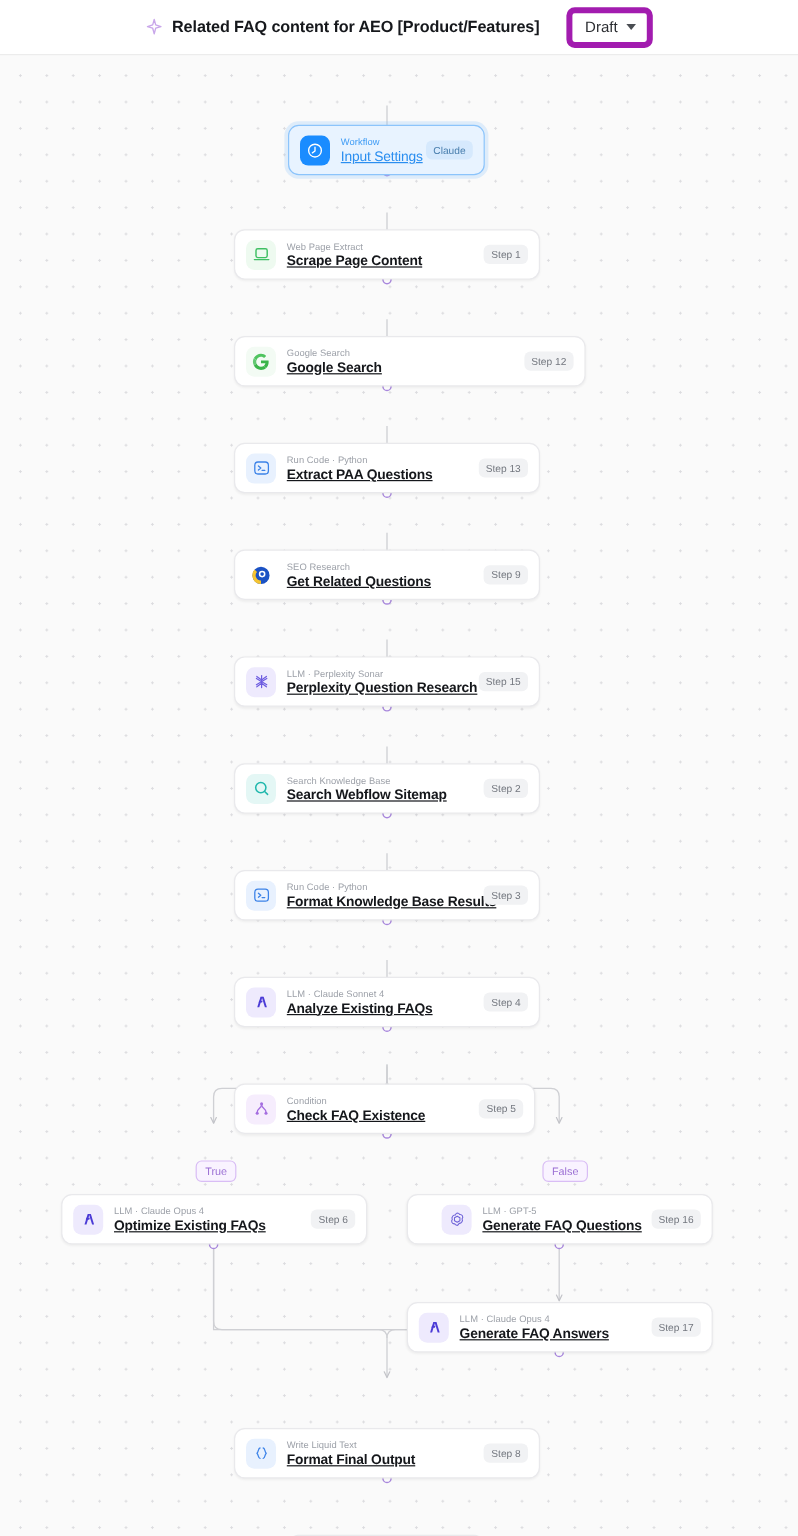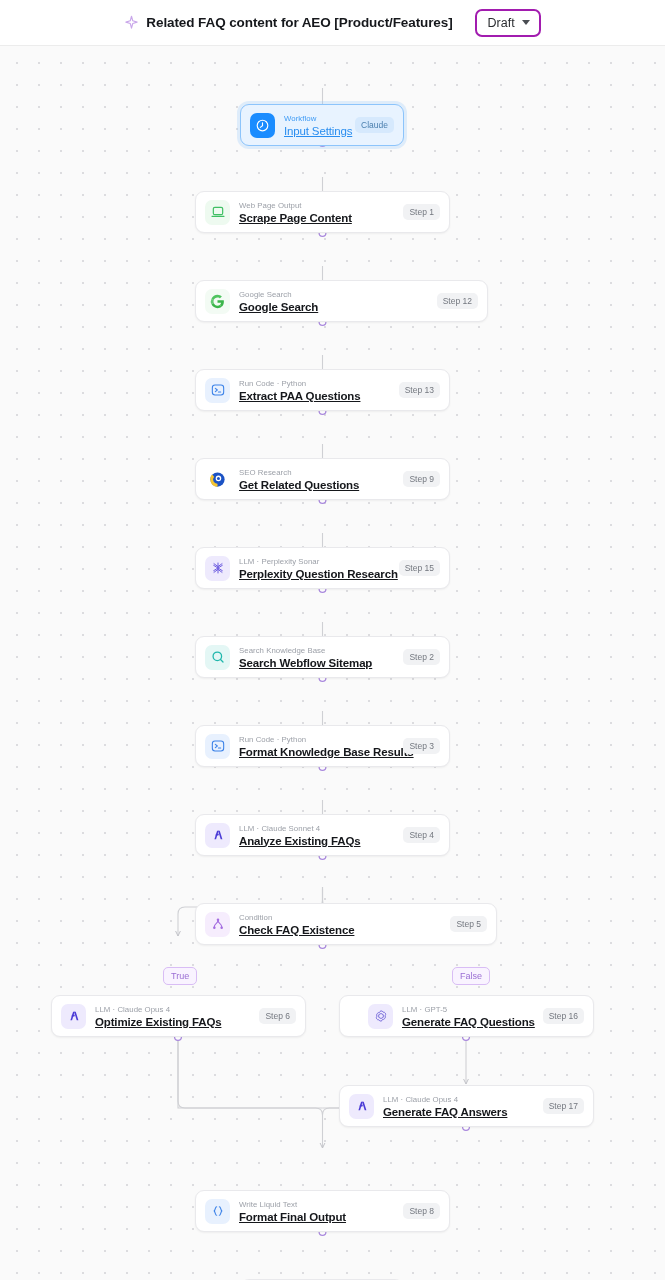--- a/index.html
+++ b/index.html
@@ -26,21 +26,21 @@
   .spark-icon { width: 15px; height: 15px; display: block; }
   .page-title {
     font-size: 13.5px;
     font-weight: bold;
     color: #16181c;
     letter-spacing: -0.1px;
     white-space: nowrap;
   }
   .status-pill {
     display: flex; align-items: center; gap: 7px;
-    border: 2px solid #a21caf;
+    border: 5px solid #a21caf;
     border-radius: 7px;
     background: #fff;
     padding: 5px 9px 5px 11px;
     margin-left: 14px;
   }
   .status-label { font-size: 12.5px; color: #2b2d31; font-weight: 500; }
   .caret { width: 0; height: 0;
     border-left: 4px solid transparent;
     border-right: 4px solid transparent;
     border-top: 5px solid #4a4d52; }
@@ -219,21 +219,21 @@
   </div>
 
   <div class="node" style="left:195px; top:145px; width:255px;">
     <span class="node-ico" style="background:#eefaf0;">
       <svg class="ico-svg" width="16" height="16" viewBox="0 0 24 24">
         <rect x="5" y="5" width="14" height="11" rx="2.2" fill="none" stroke="#3fbf63" stroke-width="1.8"></rect>
         <path d="M3 18.5 H21" stroke="#3fbf63" stroke-width="1.8" stroke-linecap="round"></path>
       </svg>
     </span>
     <span class="node-text">
-      <span class="node-sub">Web Page Output</span>
+      <span class="node-sub">Web Page Extract</span>
       <span class="node-name">Scrape Page Content</span>
     </span>
     <span class="step-badge">Step 1</span>
   </div>
 
   <div class="node" style="left:195px; top:234px; width:293px;">
     <span class="node-ico" style="background:#f3fbf4;">
       <svg class="ico-svg" width="17" height="17" viewBox="0 0 24 24">
         <path d="M21 12.2c0-.7-.06-1.2-.18-1.8H12v3.4h5.1c-.1.9-.66 2.2-1.9 3.1l3 2.3c1.75-1.6 2.8-4 2.8-7z" fill="#3bb54a"></path>
         <path d="M12 21.5c2.5 0 4.6-.82 6.2-2.3l-3-2.3c-.8.56-1.87.95-3.2.95-2.45 0-4.53-1.6-5.27-3.85l-3.1 2.4C5.2 19.4 8.35 21.5 12 21.5z" fill="#3bb54a"></path>
@@ -335,21 +335,21 @@
         <path d="M14.6 5.5 L18.6 18.5 L16.1 18.5 L12.1 5.5 Z" fill="#4b3bd6"></path>
       </svg>
     </span>
     <span class="node-text">
       <span class="node-sub">LLM · Claude Sonnet 4</span>
       <span class="node-name">Analyze Existing FAQs</span>
     </span>
     <span class="step-badge">Step 4</span>
   </div>
 
-  <div class="node" style="left:195px; top:857px; width:302px;">
+  <div class="node" style="left:195px; top:857px; width:251px;">
     <span class="node-ico" style="background:#f6edfd;">
       <svg class="ico-svg" width="16" height="16" viewBox="0 0 24 24">
         <g fill="none" stroke="#a46de0" stroke-width="1.7" stroke-linecap="round">
           <path d="M12 6.5 C12 11.5 6.5 11.5 6.5 16"></path>
           <path d="M12 6.5 C12 11.5 17.5 11.5 17.5 16"></path>
         </g>
         <circle cx="12" cy="5.6" r="1.9" fill="#a46de0"></circle>
         <circle cx="6.5" cy="17.6" r="1.9" fill="#a46de0"></circle>
         <circle cx="17.5" cy="17.6" r="1.9" fill="#a46de0"></circle>
       </svg>

